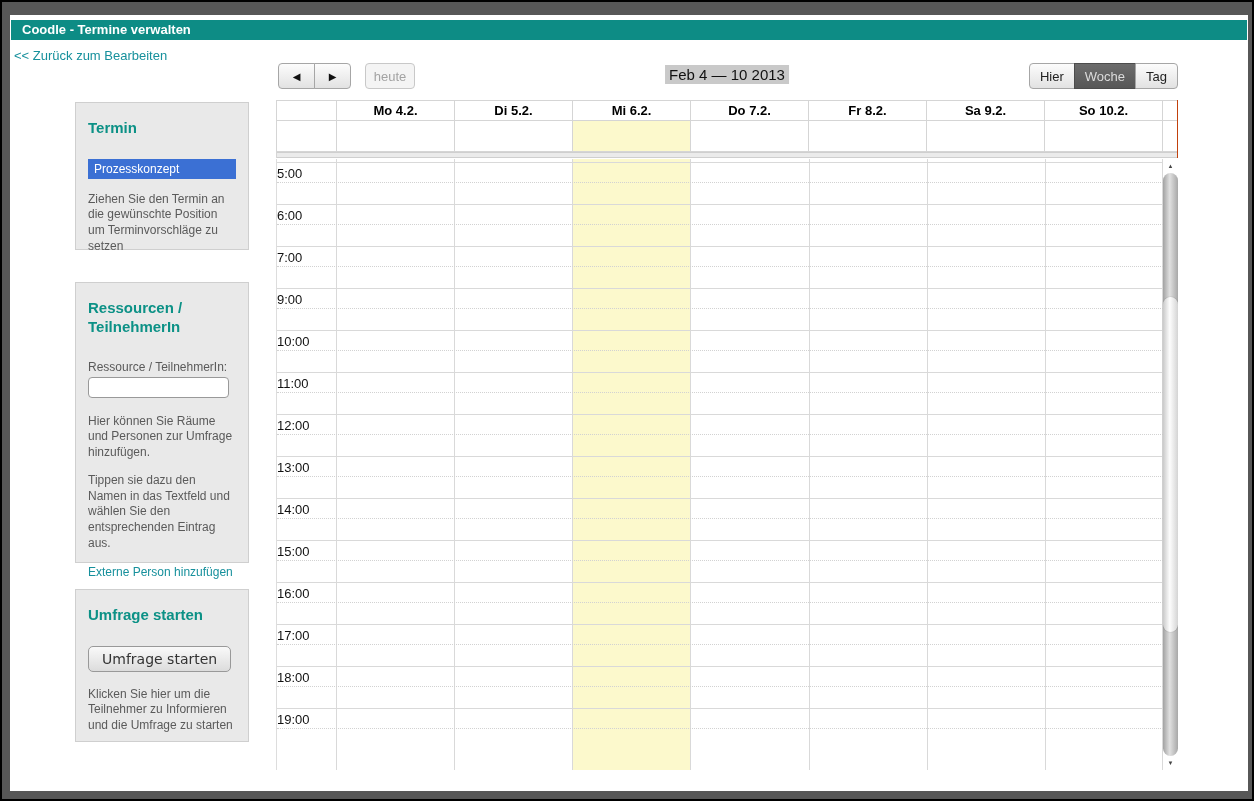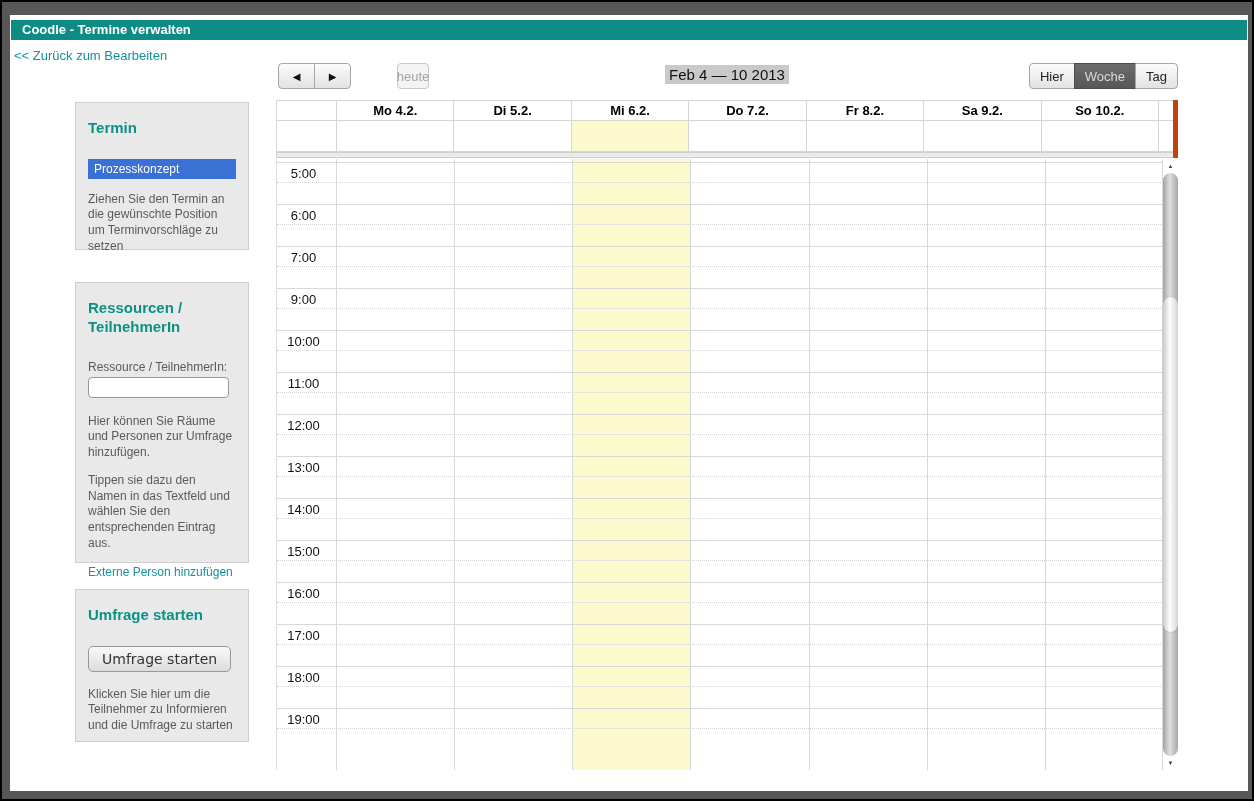--- a/index.html
+++ b/index.html
@@ -32,34 +32,34 @@
 
   
   .toolbar { position:absolute; left:266px; top:47px; width:902px; height:30px; }
   .btn { height:26px; border:1px solid #a6a6a6; background:linear-gradient(#fcfcfc,#e2e2e2);
          font-size:13px; color:#222; display:inline-flex; align-items:center; justify-content:center;
          cursor:pointer; font-family:"Liberation Sans", sans-serif; }
   .nav-group { position:absolute; left:2px; top:1px; display:flex; }
   .btn-prev { width:37px; border-radius:4px 0 0 4px; }
   .btn-next { width:37px; border-radius:0 4px 4px 0; margin-left:-1px; }
   .arrow-glyph { font-size:10px; color:#111; }
-  .btn-today { position:absolute; left:89px; top:1px; width:32px; border-radius:4px;
-               color:#a3a3a3; background:#f4f4f4; border-color:#c8c8c8; cursor:default;margin-left:32px; }
+  .btn-today { position:absolute; left:89px; top:1px; width:50px; border-radius:4px;
+               color:#a3a3a3; background:#f4f4f4; border-color:#c8c8c8; cursor:default; }
   .cal-title { position:absolute; left:50%; top:3px; transform:translateX(-50%); background:#c9c9c9;
                font-size:15px; color:#111; padding:1px 4px; white-space:nowrap; }
   .view-group { position:absolute; right:0; top:1px; display:flex; }
   .btn-view { padding:0 10px; }
   .btn-view + .btn-view { margin-left:-1px; }
   .btn-view.first { border-radius:4px 0 0 4px; }
   .btn-view.last  { border-radius:0 4px 4px 0; }
   .btn-view.active { background:linear-gradient(#6c6c6c,#575757); color:#dcdcdc; border-color:#4c4c4c; }
 
   
   .cal-header { position:absolute; left:266px; top:85px; width:902px;
-                border-left:1px solid #d5d5d5; border-right:5px solid #c2410c; }
+                border-left:1px solid #d5d5d5; border-right:1px solid #c2410c; }
   .hrow { display:grid; grid-template-columns:59px repeat(7,1fr) 15px; }
   .hrow .cell { border-left:1px solid #d5d5d5; }
   .hrow .cell:first-child { border-left:none; }
   .hrow.names { height:20px; border-top:1px solid #d5d5d5; }
   .names .cell { font-weight:bold; font-size:13px; text-align:center; line-height:19px; color:#000; overflow:hidden; }
   .hrow.allday { height:32px; border-top:1px solid #d5d5d5; border-bottom:1px solid #d5d5d5; }
   .cell.today { background:#fcf9cc; }
   .divider { height:6px; background:#ebebeb; border-top:1px solid #cfcfcf; border-bottom:1px solid #cfcfcf; }
 
   
@@ -68,21 +68,21 @@
   .cols { position:absolute; left:0; top:0; right:15px; bottom:0; display:grid;
           grid-template-columns:59px repeat(7,1fr); }
   .col { border-left:1px solid #d9d9d9; }
   .col:first-child { border-left:none; }
   .col:last-child { border-right:1px solid #d9d9d9; }
   .col.today { background:#fcf9cc; }
   .rows { position:absolute; left:0; top:0; right:15px; }
   .sliver { height:3px; }
   .hour { height:42px; border-top:1px solid #d9d9d9; position:relative; }
   .hour .half { height:20px; border-bottom:1px dotted #d2d2d2; }
-  .hour .hlabel { position:absolute; left:0; top:3px; width:53px; text-align:center;
+  .hour .hlabel { position:absolute; left:0; top:3px; width:53px; text-align:left;
                   font-size:13px; color:#111; }
 
   
   .sbar { position:absolute; right:0; top:0; width:15px; height:611px; background:#fff; }
   .sbtn { position:absolute; left:0; width:15px; height:14px; background:#fff; display:flex;
           align-items:center; justify-content:center; font-size:6px; color:#444; cursor:pointer; }
   .sbtn.up { top:0; } .sbtn.down { bottom:0; }
   .strack { position:absolute; left:0; top:14px; width:15px; height:583px; border-radius:8px;
             background:linear-gradient(to right,#a2a2a2,#e0e0e0 45%,#a8a8a8); }
   .sthumb { position:absolute; left:0; top:138px; width:15px; height:335px; border-radius:8px;

